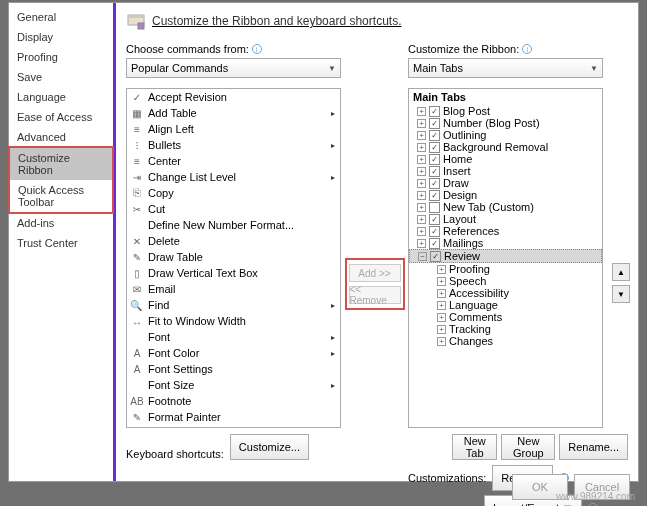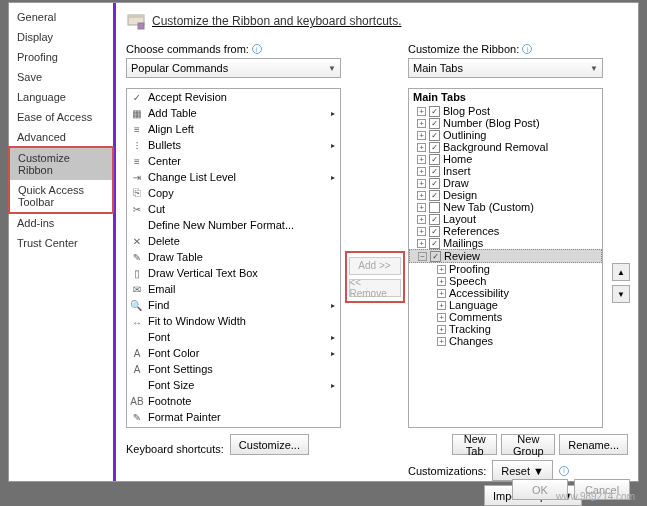--- a/index.html
+++ b/index.html
@@ -38,21 +38,21 @@
 .tree-item { display: flex; align-items: center; padding: 0px 3px; gap: 3px; }
 .tree-item.l1 { padding-left: 8px; }
 .tree-item.l2 { padding-left: 28px; }
 .tree-item.selected { background: #d8d8d8; border: 1px dotted #888; }
 .expander { width: 9px; height: 9px; border: 1px solid #999; font-size: 8px; line-height: 7px; text-align: center; color: #555; }
 .checkbox { width: 11px; height: 11px; border: 1px solid #888; font-size: 8px; line-height: 9px; text-align: center; color: #333; }
 .checkbox.checked::before { content: "✓"; }
 .updown { position: absolute; right: -2px; top: 220px; display: flex; flex-direction: column; gap: 4px; }
 .ud-btn { width: 18px; height: 18px; border: 1px solid #aaa; background: #eee; font-size: 8px; display: flex; align-items: center; justify-content: center; }
 .below-tree { margin-top: 6px; font-size: 11px; }
-.btn { height: 21px; border: 1px solid #aaa; background: linear-gradient(#fff,#e8e8e8); padding: 4px 8px; font-size: 11px; display: inline-flex; align-items: center; gap: 3px; }
+.btn { height: 21px; border: 1px solid #aaa; background: linear-gradient(#fff,#e8e8e8); padding: 12px 8px; font-size: 11px; display: inline-flex; align-items: center; gap: 3px; }
 .btn-row { display: flex; gap: 4px; margin-bottom: 5px; margin-left: 44px; }
 .cust-row { display: flex; align-items: center; gap: 6px; margin-bottom: 4px; }
 .kbd-row { margin-top: 6px; display: flex; align-items: flex-end; gap: 6px; }
 .footer { position: absolute; right: 17px; bottom: 6px; display: flex; gap: 6px; }
 .footer .btn { width: 56px; justify-content: center; color: #999; }
 .watermark { position: absolute; right: 12px; bottom: 4px; font-size: 10px; color: #aaa; font-family: Arial; }
 </style>
 </head>
 <body>
 

